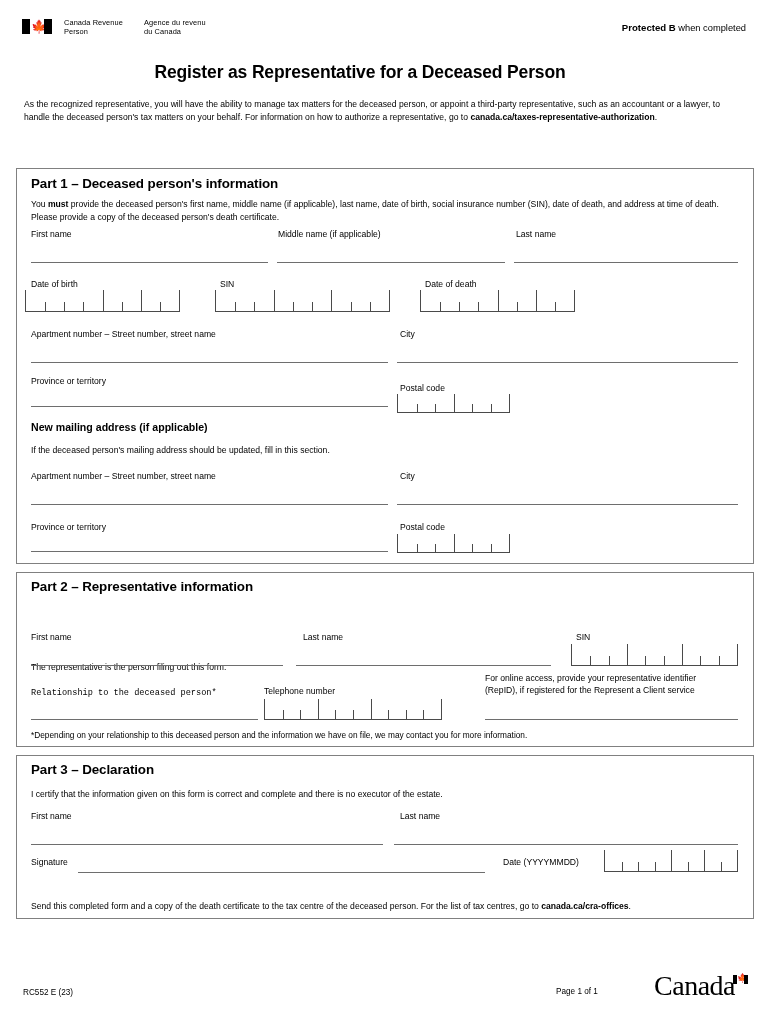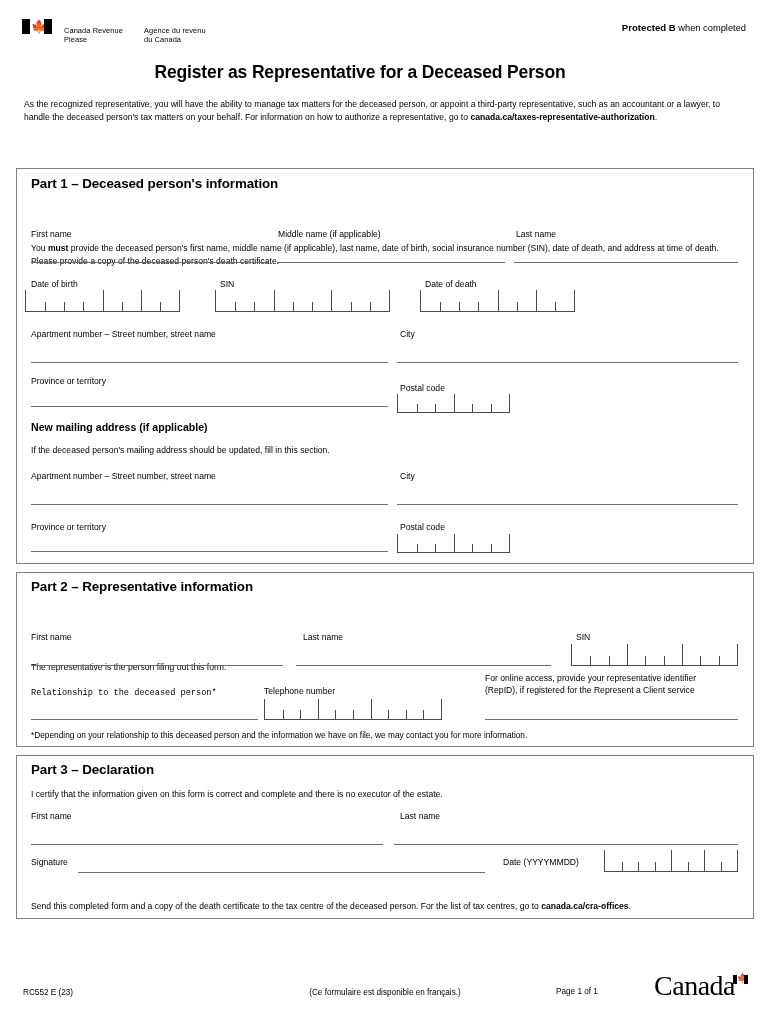--- a/index.html
+++ b/index.html
@@ -42,21 +42,21 @@
   .flag-mark .leaf {
     position: absolute; left: 9px; top: 1px;
     width: 12px; height: 13px;
     color: #000;
     font-size: 13px; line-height: 13px; text-align: center;
   }
   .wordmark-block {
     font-size: 7.4px;
     line-height: 9.2px;
     letter-spacing: 0.1px;
-    margin-top: 8px;
+    margin-top: 0px;
   }
   #cra-en { margin-left: 12px; width: 72px; }
   #cra-fr { margin-left: 8px; width: 90px; }
 
   #protected-b {
     position: absolute;
     right: 24px; top: 22px;
     font-size: 9.3px;
     white-space: nowrap;
   }
@@ -182,21 +182,21 @@
 <div id="header-bar">
 
   <div id="cra-signature">
     <div class="flag-mark">
       <span class="bar left"></span>
       <span class="leaf">🍁</span>
       <span class="bar right"></span>
     </div>
     <div class="wordmark-block" id="cra-en">
       <div>Canada Revenue</div>
-      <div>Please</div>
+      <div>Person</div>
     </div>
     <div class="wordmark-block" id="cra-fr">
       <div>Agence du revenu</div>
       <div>du Canada</div>
     </div>
   </div>
 
   <div id="protected-b">
     <span class="lead">Protected B</span><span> when completed</span>
   </div>
@@ -206,21 +206,21 @@
 
 <div id="intro">
   <p><span>As the recognized representative, you will have the ability to manage tax matters for the deceased person, or appoint a third-party representative, such as an accountant or a lawyer, to handle the deceased person's tax matters on your behalf. For information on how to authorize a representative, go to </span><span class="b">canada.ca/taxes-representative-authorization</span><span>.</span></p>
 </div>
 
 <div class="part-box" style="left:16px; top:168px; width:738px; height:396px;">
 </div>
 
 <div class="part-heading" style="left:31px; top:176px;">Part 1 – Deceased person's information</div>
 
-<div class="body-text" style="left:31px; top:198px; width:706px;margin-top:44px;">
+<div class="body-text" style="left:31px; top:198px; width:706px;">
   <span>You </span><span class="b">must</span><span> provide the deceased person's first name, middle name (if applicable), last name, date of birth, social insurance number (SIN), date of death, and address at time of death. Please provide a copy of the deceased person's death certificate.</span>
 </div>
 
 <div class="field-label" style="left:31px; top:229px;">First name</div>
 <div class="field-label" style="left:278px; top:229px;">Middle name (if applicable)</div>
 <div class="field-label" style="left:516px; top:229px;">Last name</div>
 
 <div class="rule" style="left:31px; top:262px; width:237px;"></div>
 <div class="rule" style="left:277px; top:262px; width:228px;"></div>
 <div class="rule" style="left:514px; top:262px; width:224px;"></div>
@@ -368,18 +368,17 @@
   <span class="cell grp"></span>
     <span class="cell"></span>
 </div>
 
 <div class="body-text" style="left:31px; top:900px; width:710px;">
   <span>Send this completed form and a copy of the death certificate to the tax centre of the deceased person. For the list of tax centres, go to </span><span class="b">canada.ca/cra-offices</span><span>.</span>
 </div>
 
 <div id="footer">
   <div id="form-id">RC552 E (23)</div>
-  <div id="french-note">(Ce formulaire est disponible en français.)</div>
   <div id="page-num">Page 1 of 1</div>
   <div id="canada-wordmark">
     <span>Canada</span><span class="wm-flag"><span class="bar left"></span><span class="leaf">🍁</span><span class="bar right"></span></span>
   </div>
 </div>
 
 </body></html>

